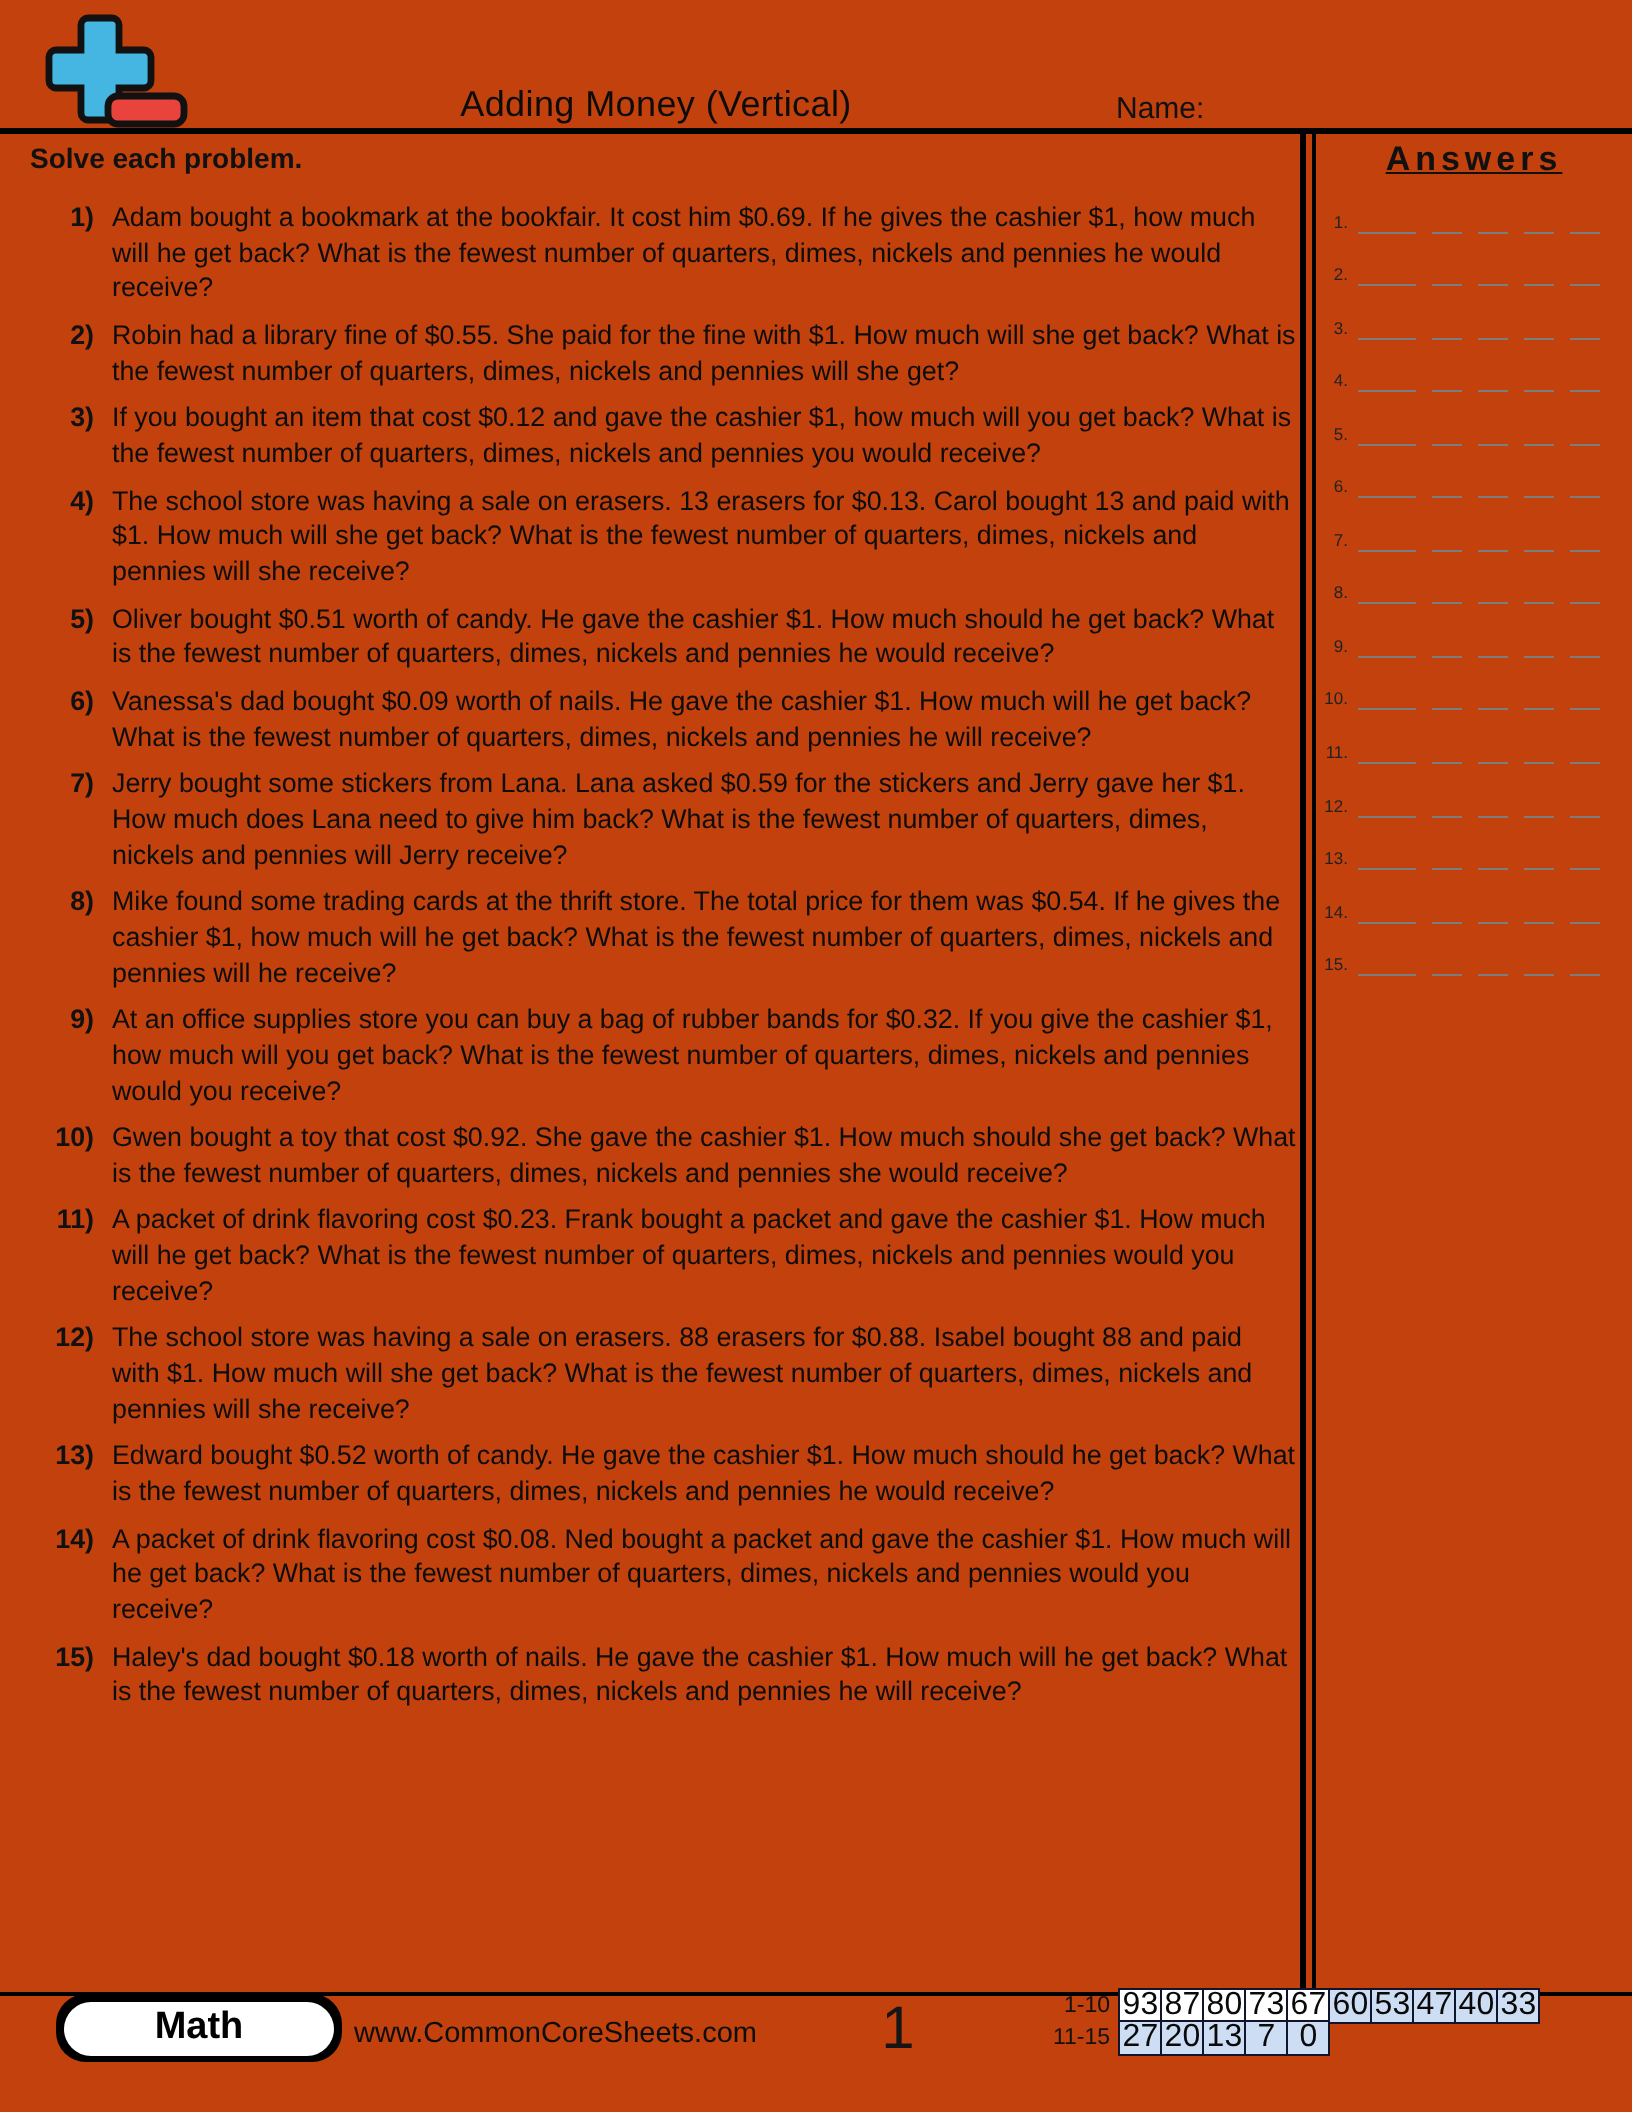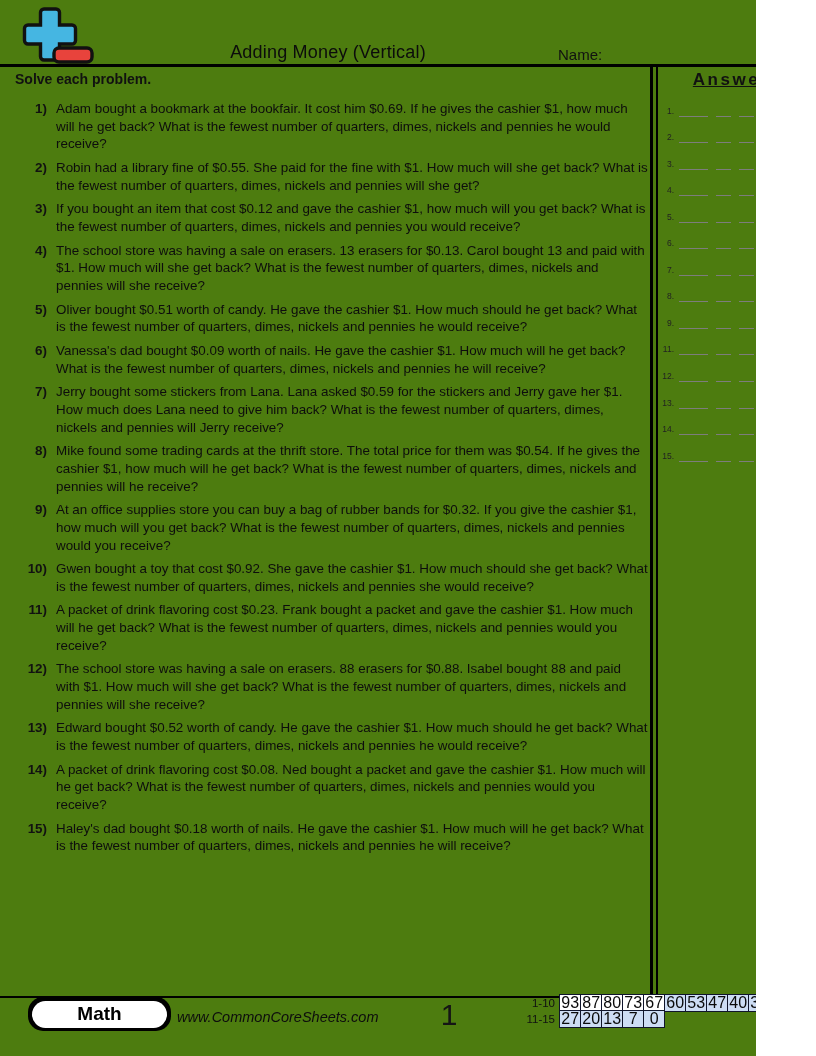--- a/index.html
+++ b/index.html
@@ -1,18 +1,18 @@
 <!DOCTYPE html>
 <html><head>
 <meta charset="utf-8">
 <style>
   * { margin:0; padding:0; box-sizing:border-box; }
   html,body { background:#ffffff; }
   body { font-family:"Liberation Sans", sans-serif; color:#111; }
-  .page { position:relative; width:756px; height:1056px; background:#4d7c0f; overflow:hidden; }
+  .page { position:relative; width:816px; height:1056px; background:#c2410c; overflow:hidden; }
 
   
   .logo { position:absolute; left:17px; top:6px; }
   .title { position:absolute; left:160px; top:42px; width:336px; text-align:center;
            font-size:18px; letter-spacing:.2px; color:#0c0c0c; }
   .name-label { position:absolute; left:558px; top:46px; font-size:15px; }
   .header-rule { position:absolute; left:0; top:64px; width:816px; height:3px; background:#000; }
   .instructions { position:absolute; left:15px; top:71px; font-size:14px; font-weight:bold; }
 
   
@@ -35,21 +35,21 @@
   .a-blank.long  { width:29px; margin-left:5px; }
   .a-blank.short { width:15px; margin-left:8px; }
 
   
   .footer-rule { position:absolute; left:0; top:996px; width:816px; height:2px; background:#000; }
   .brand-box { position:absolute; left:28px; top:997px; width:143px; height:34px;
                background:#000; border-radius:15px; display:flex; align-items:center; justify-content:center; }
   .brand-pill { width:135px; height:27px; background:#fff; border-radius:14px;
                 display:flex; align-items:center; justify-content:center;
                 font-size:19px; font-weight:bold; color:#000; }
-  .site { position:absolute; left:177px; top:1009px; font-size:14.5px; color:#0d0d0d;font-style:italic; }
+  .site { position:absolute; left:177px; top:1009px; font-size:14.5px; color:#0d0d0d; }
   .page-num { position:absolute; left:419px; top:998px; width:60px; text-align:center;
               font-size:30px; font-weight:400; color:#151515; }
   .score-table { position:absolute; left:513px; top:994px; }
   .score-row { display:flex; align-items:stretch; }
   .score-row + .score-row { margin-top:-1.4px; }
   .score-label { width:46px; flex:0 0 46px; text-align:right; padding-right:4px;
                  font-size:11.5px; display:flex; align-items:center; justify-content:flex-end; }
   .score-cells { display:flex; }
   .score-cell { width:22.4px; height:17.6px; border:1.4px solid #10152b; background:#fff;
                 display:flex; align-items:center; justify-content:center;
@@ -200,20 +200,28 @@
         <div class="a-row">
           <span class="a-num">8.</span>
           <span class="a-blank long"></span>
           <span class="a-blank short"></span>
           <span class="a-blank short"></span>
           <span class="a-blank short"></span>
           <span class="a-blank short"></span>
         </div>
         <div class="a-row">
           <span class="a-num">9.</span>
+          <span class="a-blank long"></span>
+          <span class="a-blank short"></span>
+          <span class="a-blank short"></span>
+          <span class="a-blank short"></span>
+          <span class="a-blank short"></span>
+        </div>
+        <div class="a-row">
+          <span class="a-num">10.</span>
           <span class="a-blank long"></span>
           <span class="a-blank short"></span>
           <span class="a-blank short"></span>
           <span class="a-blank short"></span>
           <span class="a-blank short"></span>
         </div>
         <div class="a-row">
           <span class="a-num">11.</span>
           <span class="a-blank long"></span>
           <span class="a-blank short"></span>

